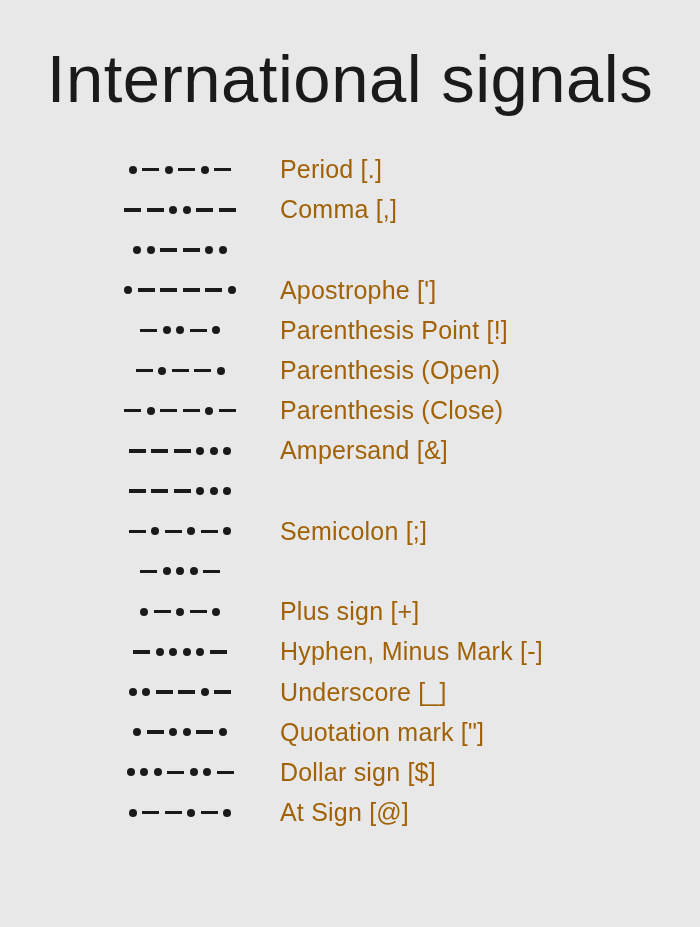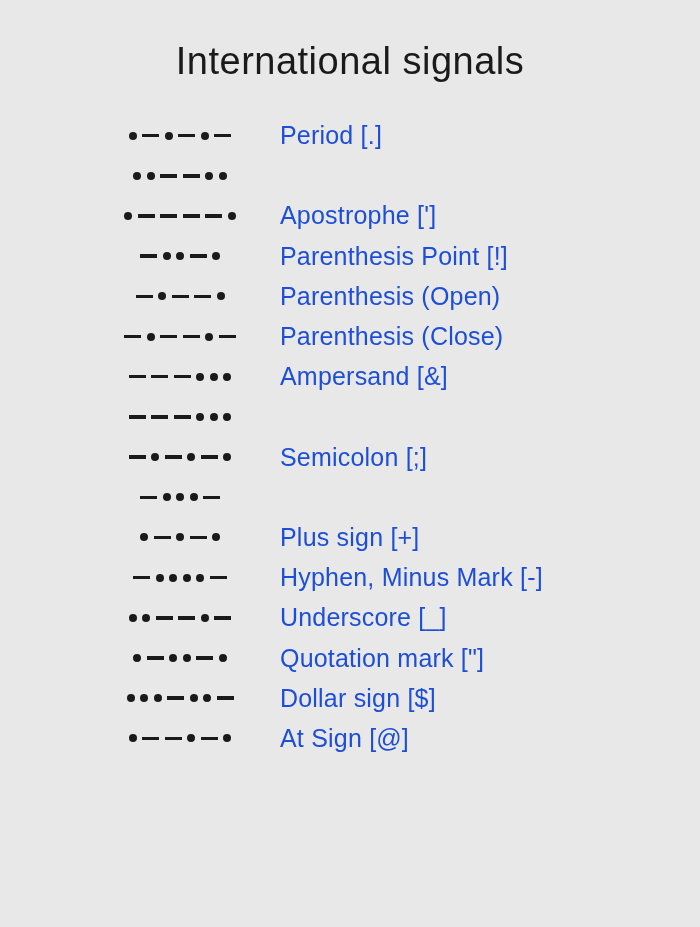--- a/index.html
+++ b/index.html
@@ -6,21 +6,21 @@
     body {
       width: 700px;
       height: 927px;
       background: #e8e8e8;
       font-family: "Segoe UI", "Helvetica Neue", Arial, sans-serif;
       padding: 40px 30px;
       color: #1a1a1a;
       overflow: hidden;
     }
     .title {
-      font-size: 38px;
+      font-size: 67px;
       font-weight: 400;
       text-align: center;
       margin-bottom: 34px;
       letter-spacing: 0.5px;
     }
     .table {
       display: flex;
       flex-direction: column;
       gap: 3px;
       padding-left: 66px;
@@ -31,21 +31,21 @@
       height: 37.2px;
     }
     .morse-cell {
       width: 168px;
       display: flex;
       justify-content: center;
       align-items: center;
       gap: 5.5px;
     }
     .label-cell {
-      color: #1d4ed8;
+      color: #a16207;
       font-size: 25px;
       font-weight: 400;
       padding-left: 16px;
       letter-spacing: 0.2px;
     }
     .dot {
       width: 8px;
       height: 8px;
       background: #1a1a1a;
       border-radius: 50%;
@@ -72,20 +72,31 @@
         <span class="dash"></span>
         <span class="dot"></span>
         <span class="dash"></span>
         <span class="dot"></span>
         <span class="dash"></span>
       </div>
       <div class="label-cell">Period [.]</div>
     </div>
     <div class="row">
       <div class="morse-cell">
+        <span class="dash"></span>
+        <span class="dash"></span>
+        <span class="dot"></span>
+        <span class="dot"></span>
+        <span class="dash"></span>
+        <span class="dash"></span>
+      </div>
+      <div class="label-cell">Comma [,]</div>
+    </div>
+    <div class="row">
+      <div class="morse-cell">
         <span class="dot"></span>
         <span class="dot"></span>
         <span class="dash"></span>
         <span class="dash"></span>
         <span class="dot"></span>
         <span class="dot"></span>
       </div>
     </div>
     <div class="row">
       <div class="morse-cell">

